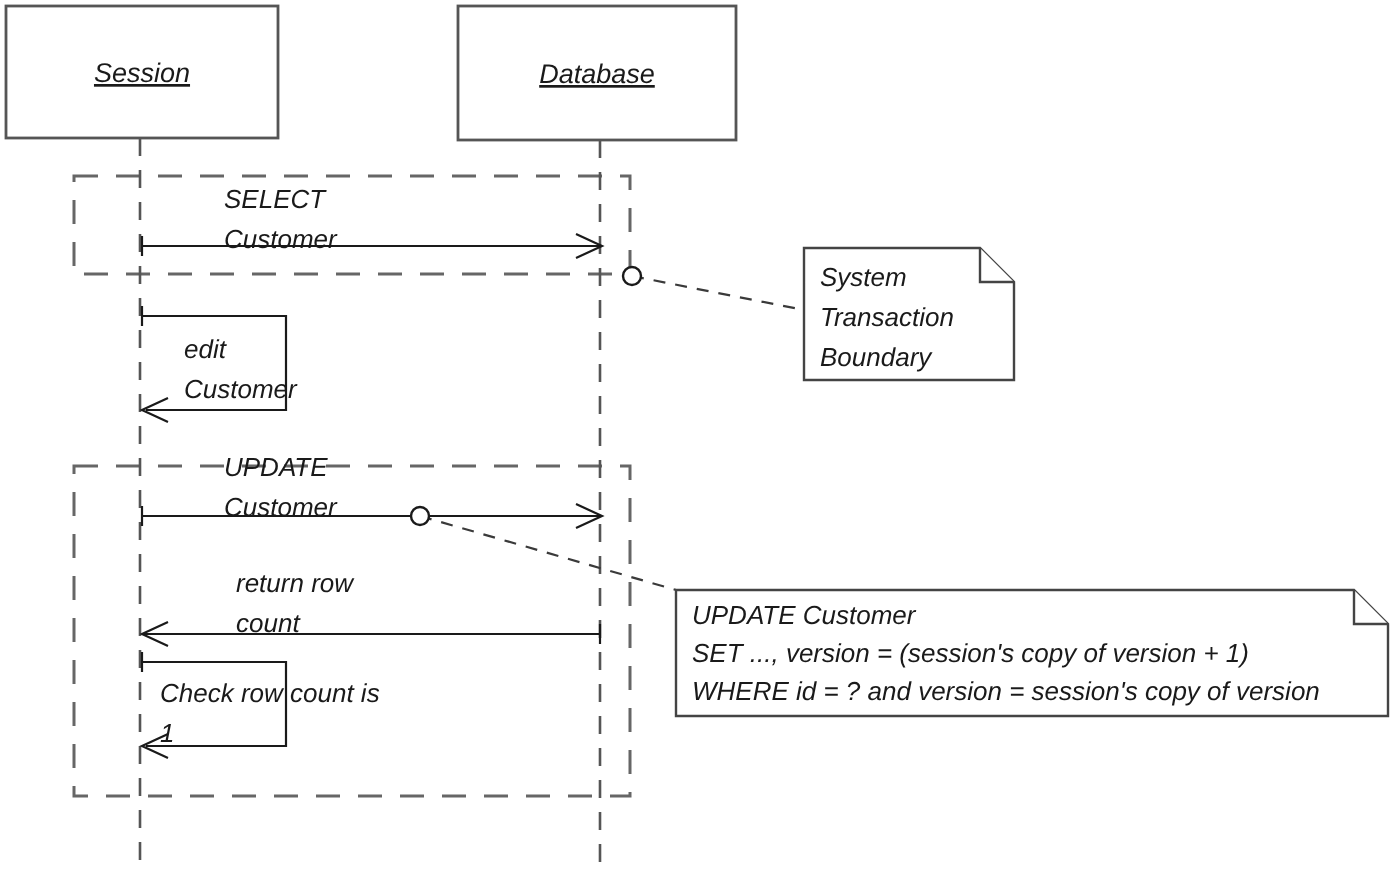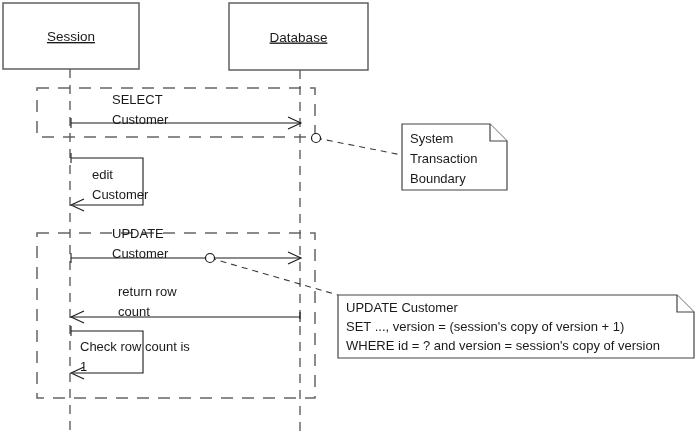--- a/index.html
+++ b/index.html
@@ -10,20 +10,21 @@
   body {
     width: 700px;
     height: 435px;
     font-family: "Liberation Sans", sans-serif;
     overflow: hidden;
   }
   #diagram-root {
     position: relative;
     width: 700px;
     height: 332px;
+    font-style: italic;
   }
   svg#uml-svg {
     display: block;
     width: 700px;
     height: 435px;
   }
   .lifeline-box {
     fill: #ffffff;
     stroke: #555555;
     stroke-width: 1.4;

